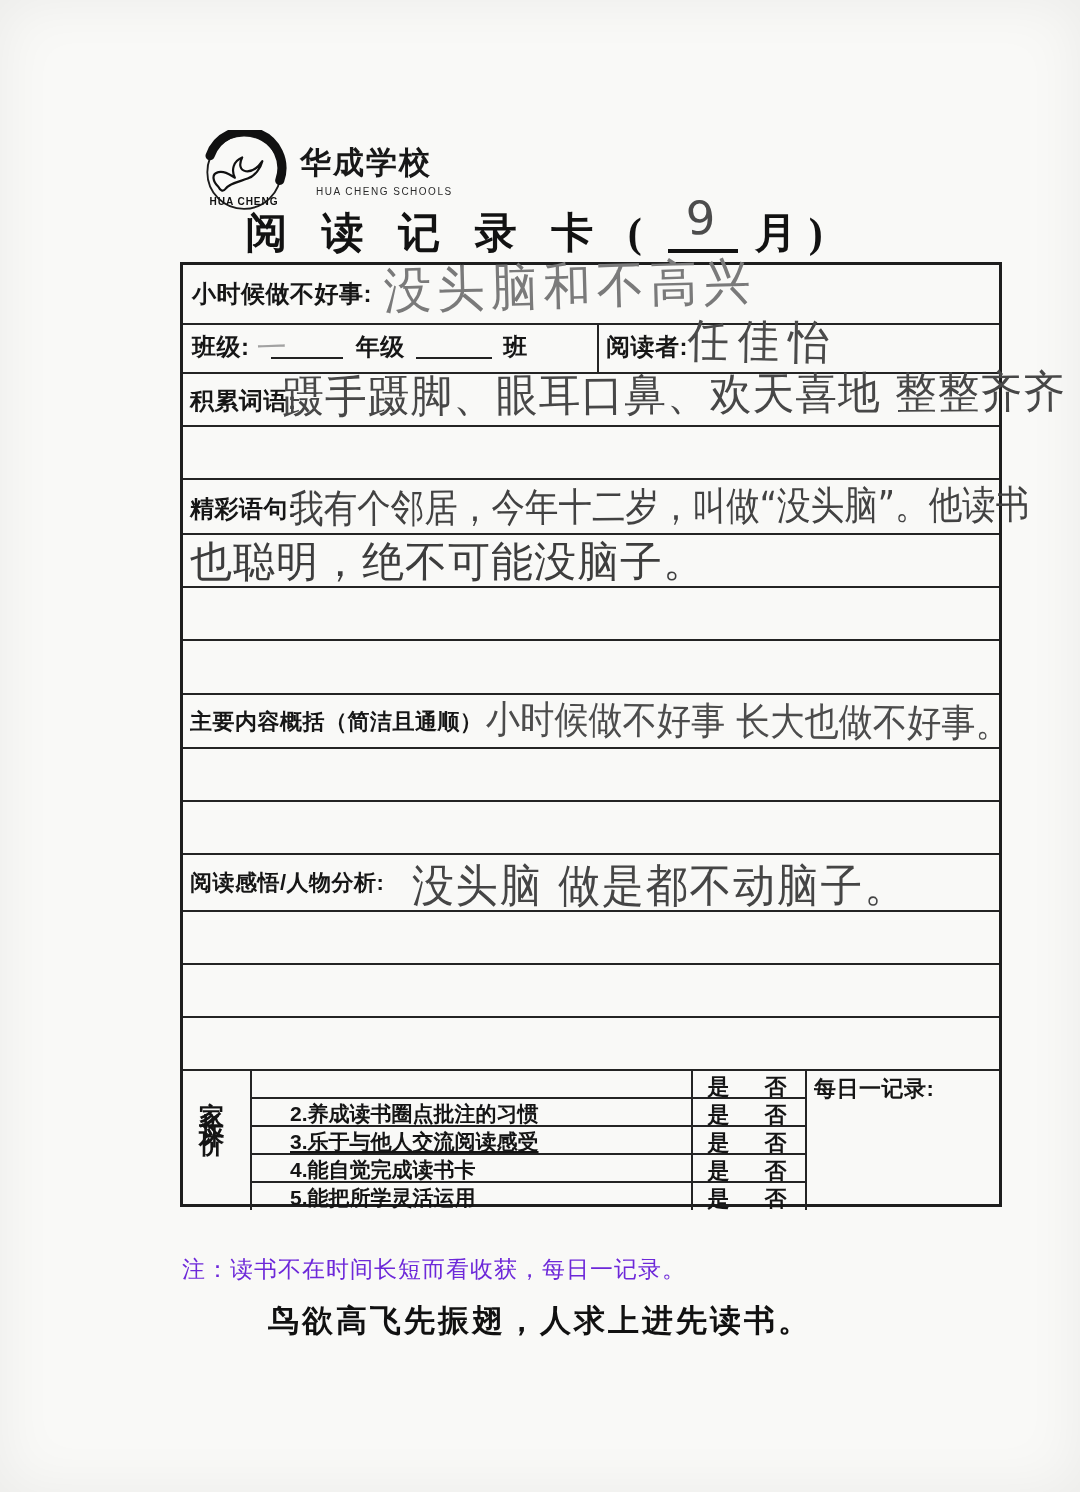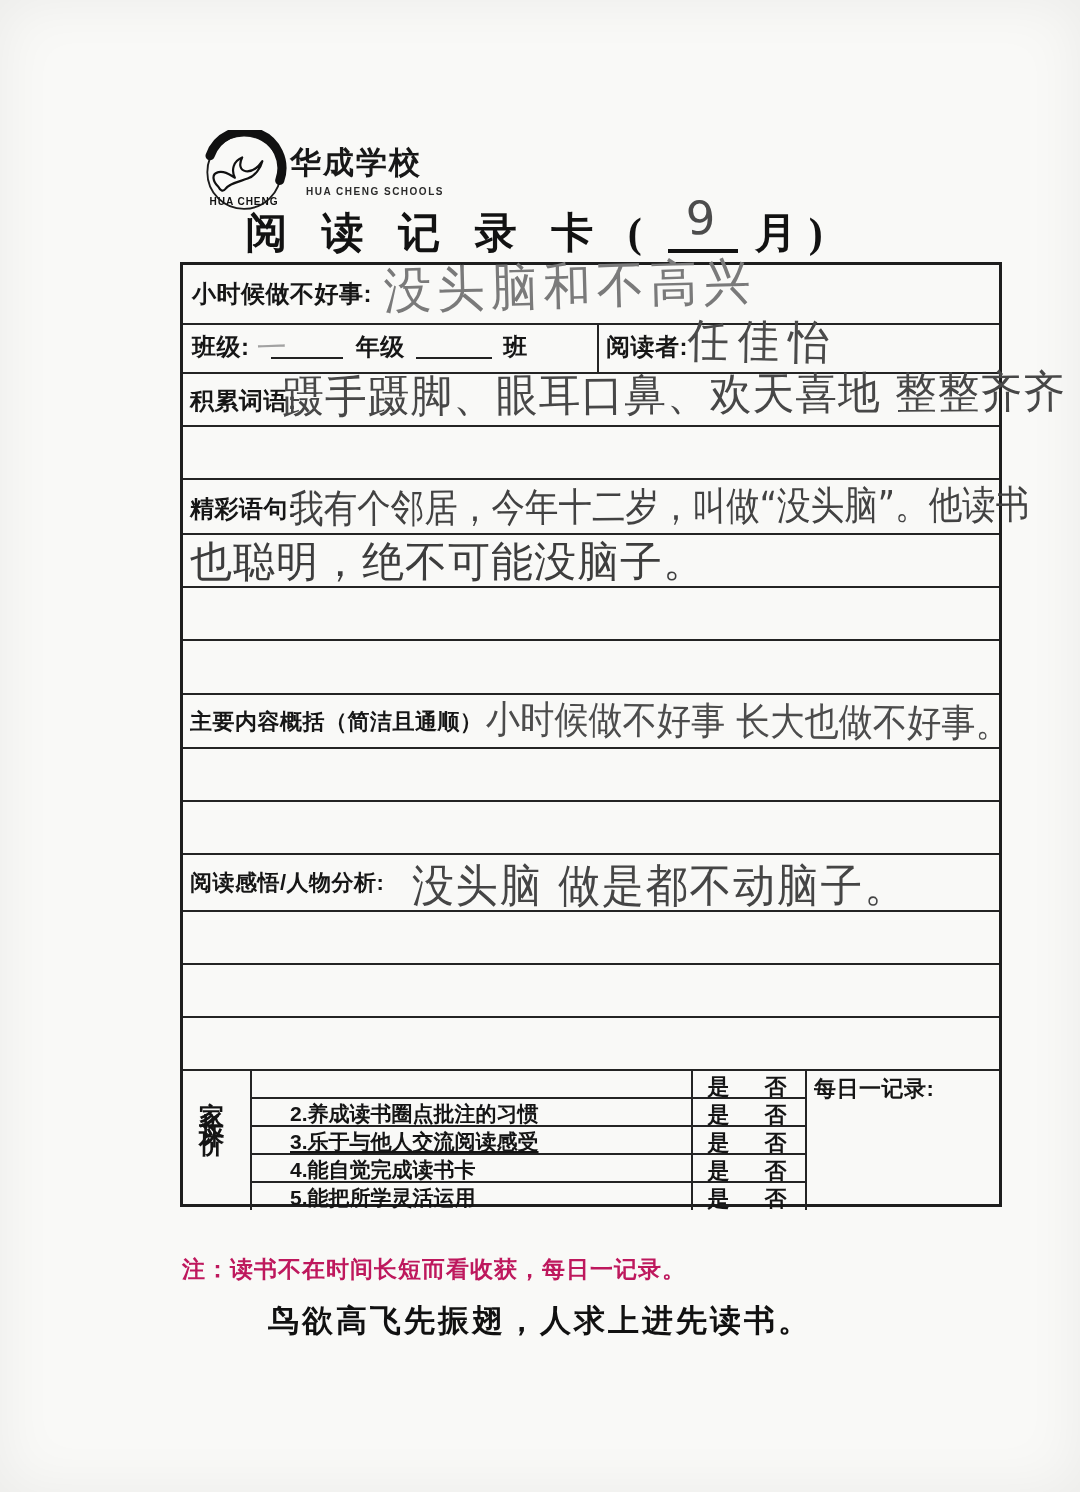--- a/index.html
+++ b/index.html
@@ -9,23 +9,23 @@
     background:#eeeeec;
   }
   .page {
     position:relative; width:1080px; height:1492px;
     background:#f9f9f7; overflow:hidden; color:#1c1c1c;
     box-shadow: inset 0 0 60px rgba(0,0,0,0.06);
   }
   
   .logo-wrap { position:absolute; left:198px; top:130px; display:flex; align-items:flex-start; }
   .logo-circle { width:92px; height:88px; }
-  .brand { margin-top:12px; }
+  .brand { margin-left:10px; margin-top:12px; }
   .brand-name { font-size:31px; font-weight:700; letter-spacing:2px; color:#181818; }
-  .brand-sub { font-size:10px; letter-spacing:1.5px; color:#2a2a2a; margin-top:2px; font-weight:700;padding-left:16px; }
+  .brand-sub { font-size:10px; letter-spacing:1.5px; color:#2a2a2a; margin-top:2px; font-weight:400;padding-left:16px; }
   
   .title {
     position:absolute; left:0; right:0; top:205px; text-align:center;
     font-family:"Liberation Serif", serif; font-weight:700; font-size:42px; color:#121212;
     letter-spacing:2px; white-space:nowrap;
   }
   .title .t-prefix, .title .t-suffix { letter-spacing:12px; }
   .month-blank {
     display:inline-block; width:70px; border-bottom:4px solid #111;
     position:relative; height:46px; vertical-align:-6px; margin:0 4px 0 2px;
@@ -63,21 +63,21 @@
   }
   .hw-book  { left:383px; top:258px; font-size:50px; color:#7a7a7a; letter-spacing:6px; transform:rotate(-1.5deg) scaleX(0.95); }
   .hw-reader{ left:688px; top:310px; font-size:46px; color:#4a4a4a; letter-spacing:10px; transform:rotate(1deg) scaleX(0.9); }
   .hw-words { left:282px; top:368px; font-size:44px; color:#474747; letter-spacing:1px; transform:rotate(-0.4deg) scaleX(0.95); }
   .hw-sent1 { left:290px; top:482px; font-size:39px; color:#424242; transform:scaleX(0.86) rotate(-0.3deg); }
   .hw-sent2 { left:190px; top:534px; font-size:42px; color:#3d3d3d; letter-spacing:1px; }
   .hw-summary { left:486px; top:694px; font-size:38px; color:#4c4c4c; transform:scaleX(0.9) rotate(0.4deg); }
   .hw-reflect { left:412px; top:856px; font-size:45px; color:#454545; letter-spacing:2px; transform:scaleX(0.93); }
   .hw-grade-mark { left:256px; top:328px; font-size:30px; color:#a2a2a2; transform:rotate(-2deg); }
   
-  .note { position:absolute; left:182px; top:1254px; font-size:23px; font-weight:700; color:#be185d; letter-spacing:1px; }
+  .note { position:absolute; left:182px; top:1254px; font-size:23px; font-weight:400; color:#6d28d9; letter-spacing:1px; }
   .slogan { position:absolute; left:0; right:0; top:1300px; text-align:center; font-size:31px; font-weight:700; color:#111; letter-spacing:3px; }
 </style>
 </head>
 <body>
 
 <div class="page">
 
   <div class="logo-wrap">
     <svg class="logo-circle" viewBox="0 0 100 96">
       <circle cx="50" cy="46" r="40" fill="none" stroke="#1c1c1c" stroke-width="2"></circle>

